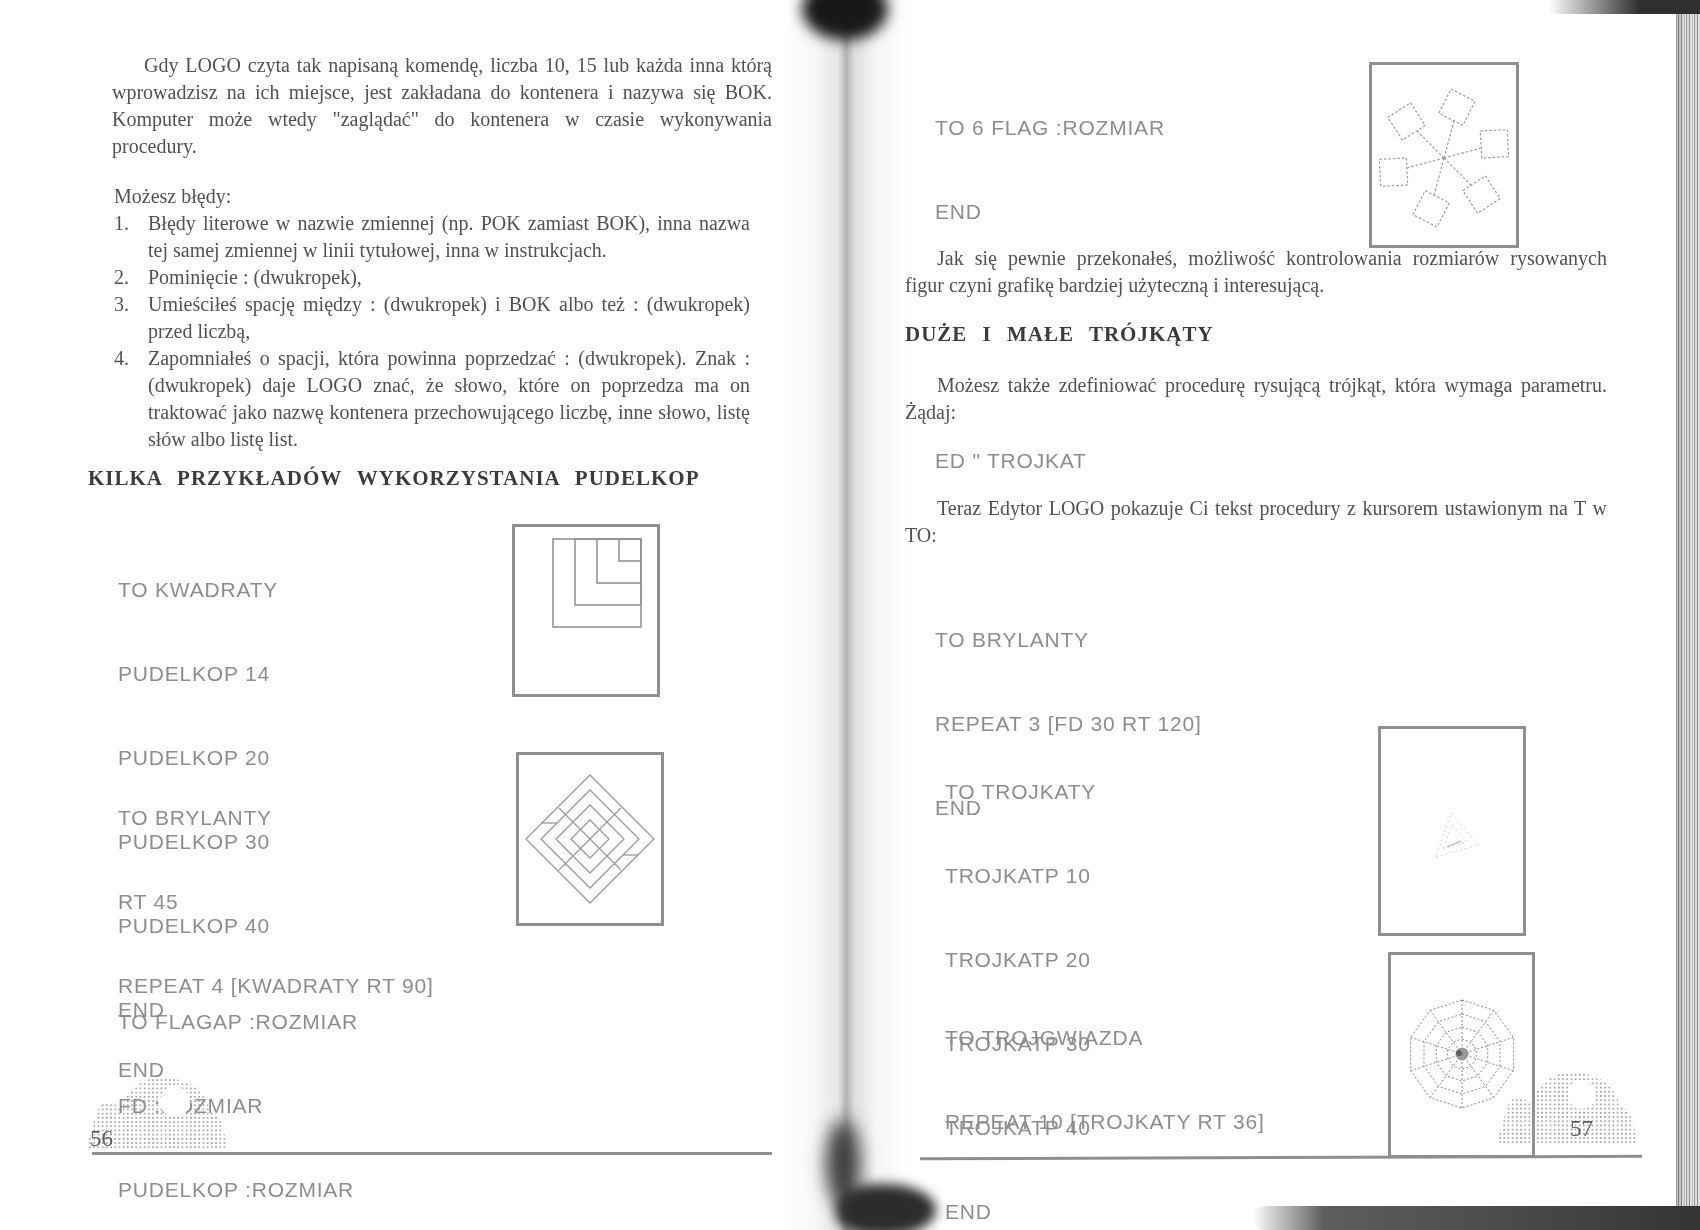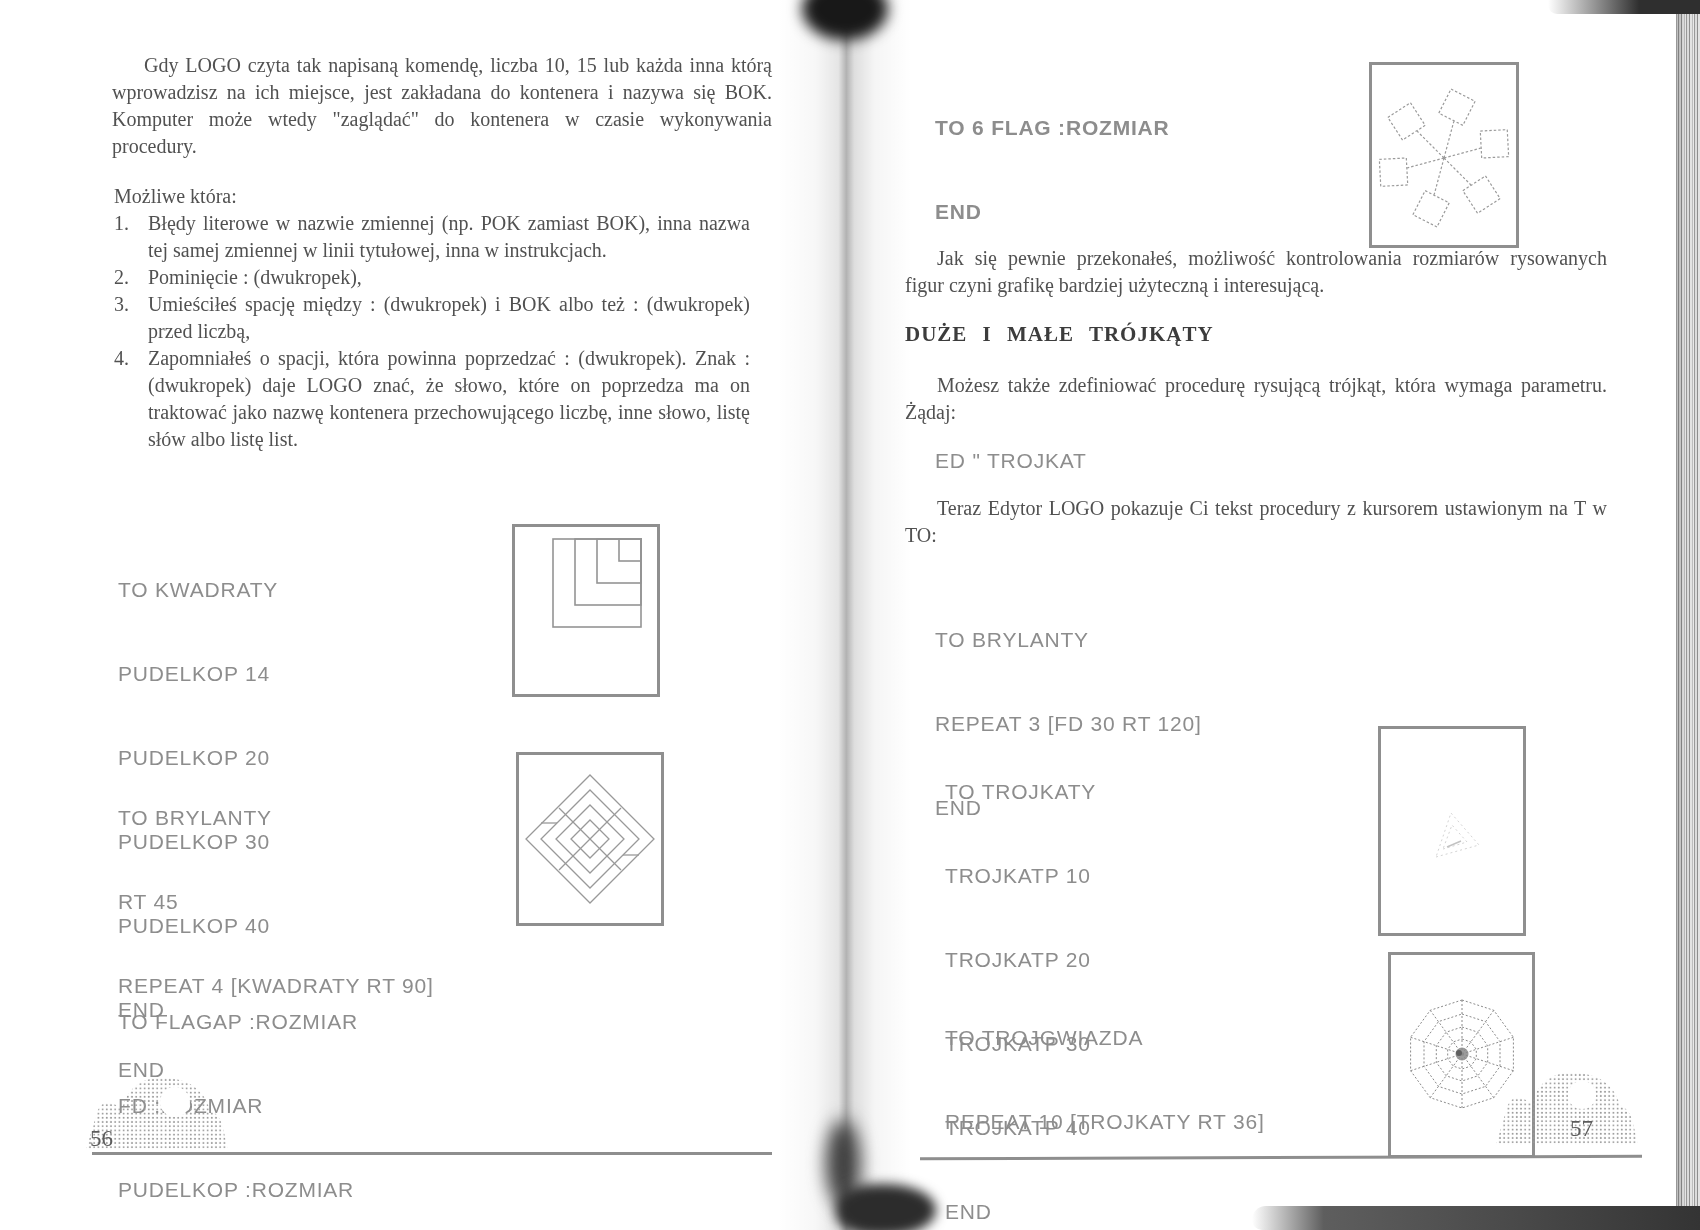--- a/index.html
+++ b/index.html
@@ -48,41 +48,42 @@
 </style>
 </head>
 <body>
 
 <div id="canvas">
 
   <div class="abs" style="left:0;top:0;width:790px;height:1230px;">
 
     <div class="abs para" style="left:88px;top:52px;width:660px;margin-left:24px;">Gdy LOGO czyta tak napisaną komendę, liczba 10, 15 lub każda inna którą wprowadzisz na ich miejsce, jest zakładana do kontenera i nazywa się BOK. Komputer może wtedy "zaglądać" do kontenera w czasie wykonywania procedury.</div>
 
-    <div class="abs label" style="left:114px;top:183px;">Możliwe która:</div>
+    <div class="abs label" style="left:114px;top:183px;">Możesz błędy:</div>
 
     <div class="abs errlist" style="left:112px;top:210px;width:638px;">
       <div class="erritem">
         <span class="num">1.</span>
         <span>Błędy literowe w nazwie zmiennej (np. POK zamiast BOK), inna nazwa tej samej zmiennej w linii tytułowej, inna w instrukcjach.</span>
       </div>
       <div class="erritem">
         <span class="num">2.</span>
         <span>Pominięcie : (dwukropek),</span>
       </div>
       <div class="erritem">
         <span class="num">3.</span>
         <span>Umieściłeś spację między : (dwukropek) i BOK albo też : (dwukropek) przed liczbą,</span>
       </div>
       <div class="erritem">
         <span class="num">4.</span>
         <span>Zapomniałeś o spacji, która powinna poprzedzać : (dwukropek). Znak : (dwukropek) daje LOGO znać, że słowo, które on poprzedza ma on traktować jako nazwę kontenera przechowującego liczbę, inne słowo, listę słów albo listę list.</span>
       </div>
     </div>
 
+    <div class="abs heading" style="left:88px;top:466px;">KILKA PRZYKŁADÓW WYKORZYSTANIA PUDELKOP</div>
 
     <div class="abs code" style="left:118px;top:520px;">
       <div>TO KWADRATY</div>
       <div>PUDELKOP 14</div>
       <div>PUDELKOP 20</div>
       <div>PUDELKOP 30</div>
       <div>PUDELKOP 40</div>
       <div>END</div>
     </div>
 
@@ -137,21 +138,21 @@
         <path d="M6 80 L16 46 Q20 28 34 34 L42 38 Q52 4 90 8 Q122 12 130 40 Q142 46 144 62 L148 80 Z" fill="url(#htL)"></path>
         <circle cx="95" cy="32" r="15" fill="#ffffff"></circle>
       </svg>
     </div>
     <div class="abs pagenum" style="left:90px;top:1126px;">56</div>
     <div class="abs rule" style="left:92px;top:1152px;width:680px;"></div>
   </div>
 
   <div class="abs" style="left:860px;top:0;width:820px;height:1230px;">
 
-    <div class="abs code" style="left:75px;top:58px;font-weight:bold;">
+    <div class="abs code" style="left:75px;top:58px;">
       <div>TO 6 FLAG :ROZMIAR</div>
       <div>END</div>
     </div>
 
     <div class="abs figframe" style="left:509px;top:62px;width:150px;height:186px;">
       <svg viewBox="0 0 144 180">
         <g fill="none" stroke="#9a9a9a" stroke-width="1.2" stroke-dasharray="2.5,2">
           <g transform="rotate(15 72 93)">
             <line x1="72" y1="93" x2="72" y2="55"></line>
               <rect x="58" y="27" width="27" height="27" transform="rotate(12 71 40)"></rect>

